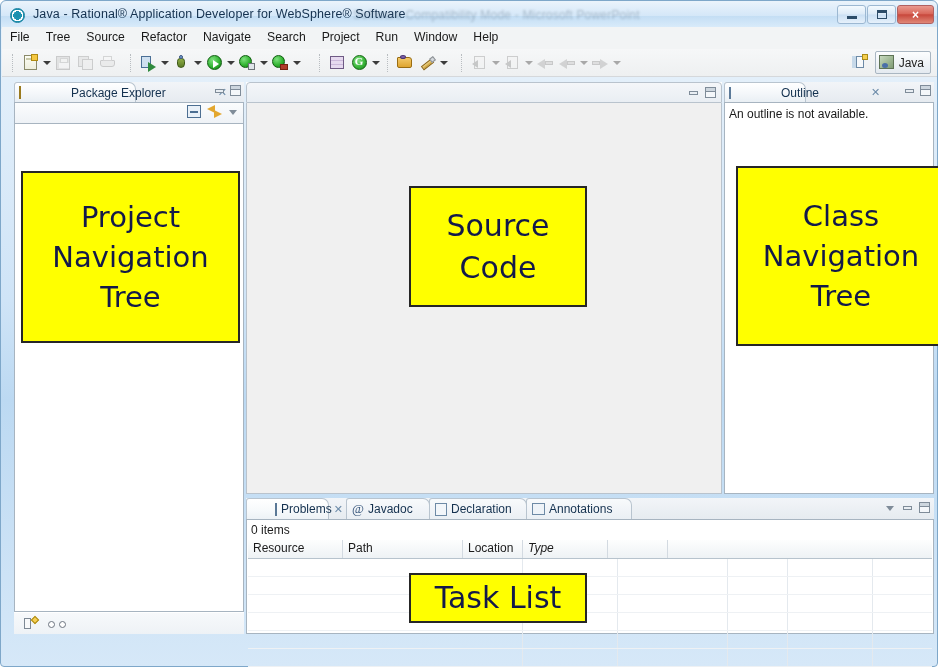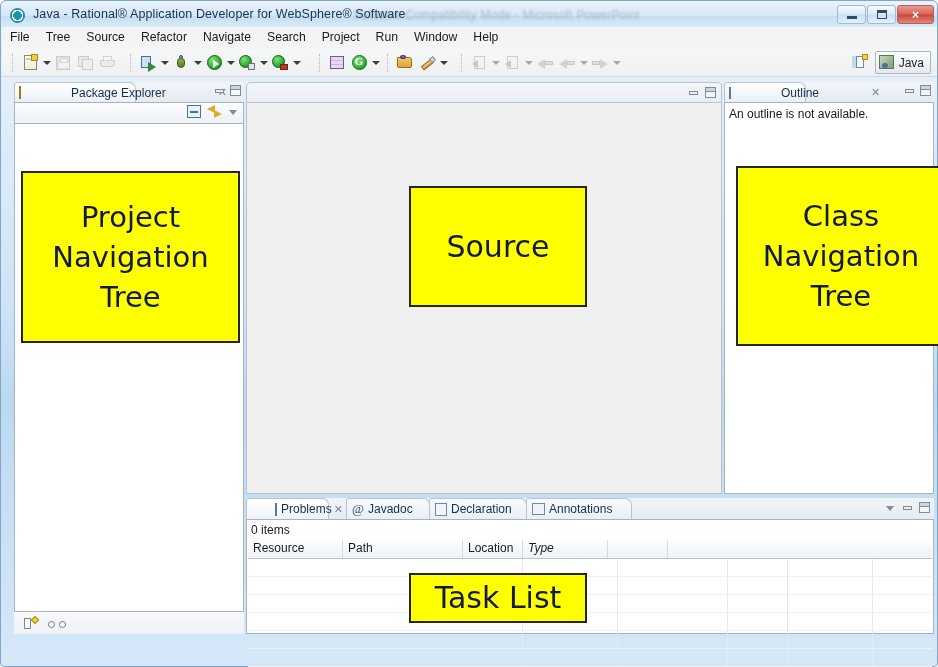--- a/index.html
+++ b/index.html
@@ -927,20 +927,21 @@
   </div>
 
   <div class="callout" id="callout-project">
     <span>Project</span>
     <span>Navigation</span>
     <span>Tree</span>
   </div>
 
   <div class="callout" id="callout-source">
     <span>Source</span>
+    <span>Code</span>
   </div>
 
   <div class="callout" id="callout-class">
     <span>Class</span>
     <span>Navigation</span>
     <span>Tree</span>
   </div>
 
   <div class="callout" id="callout-tasklist">
     <span>Task List</span>

